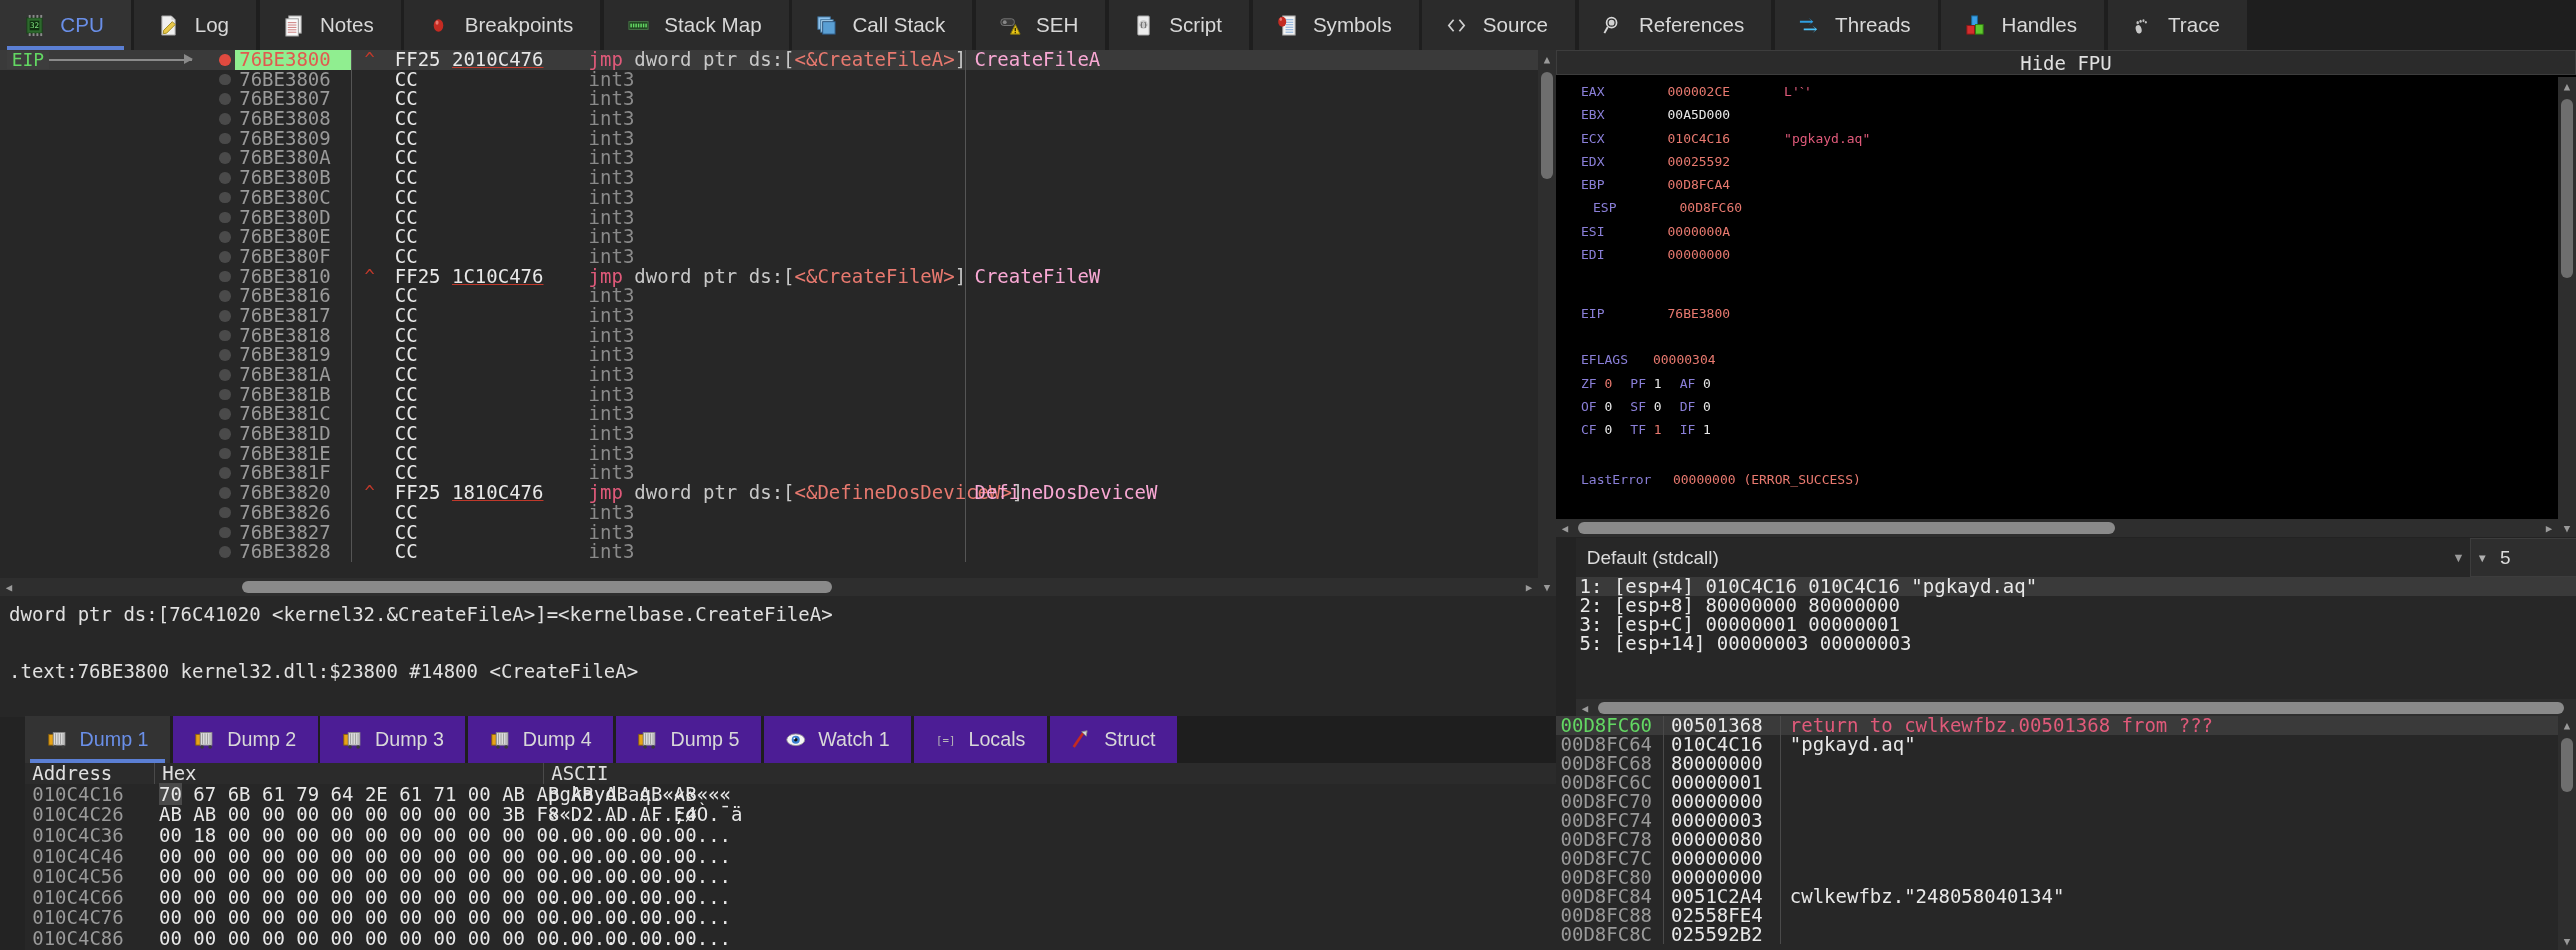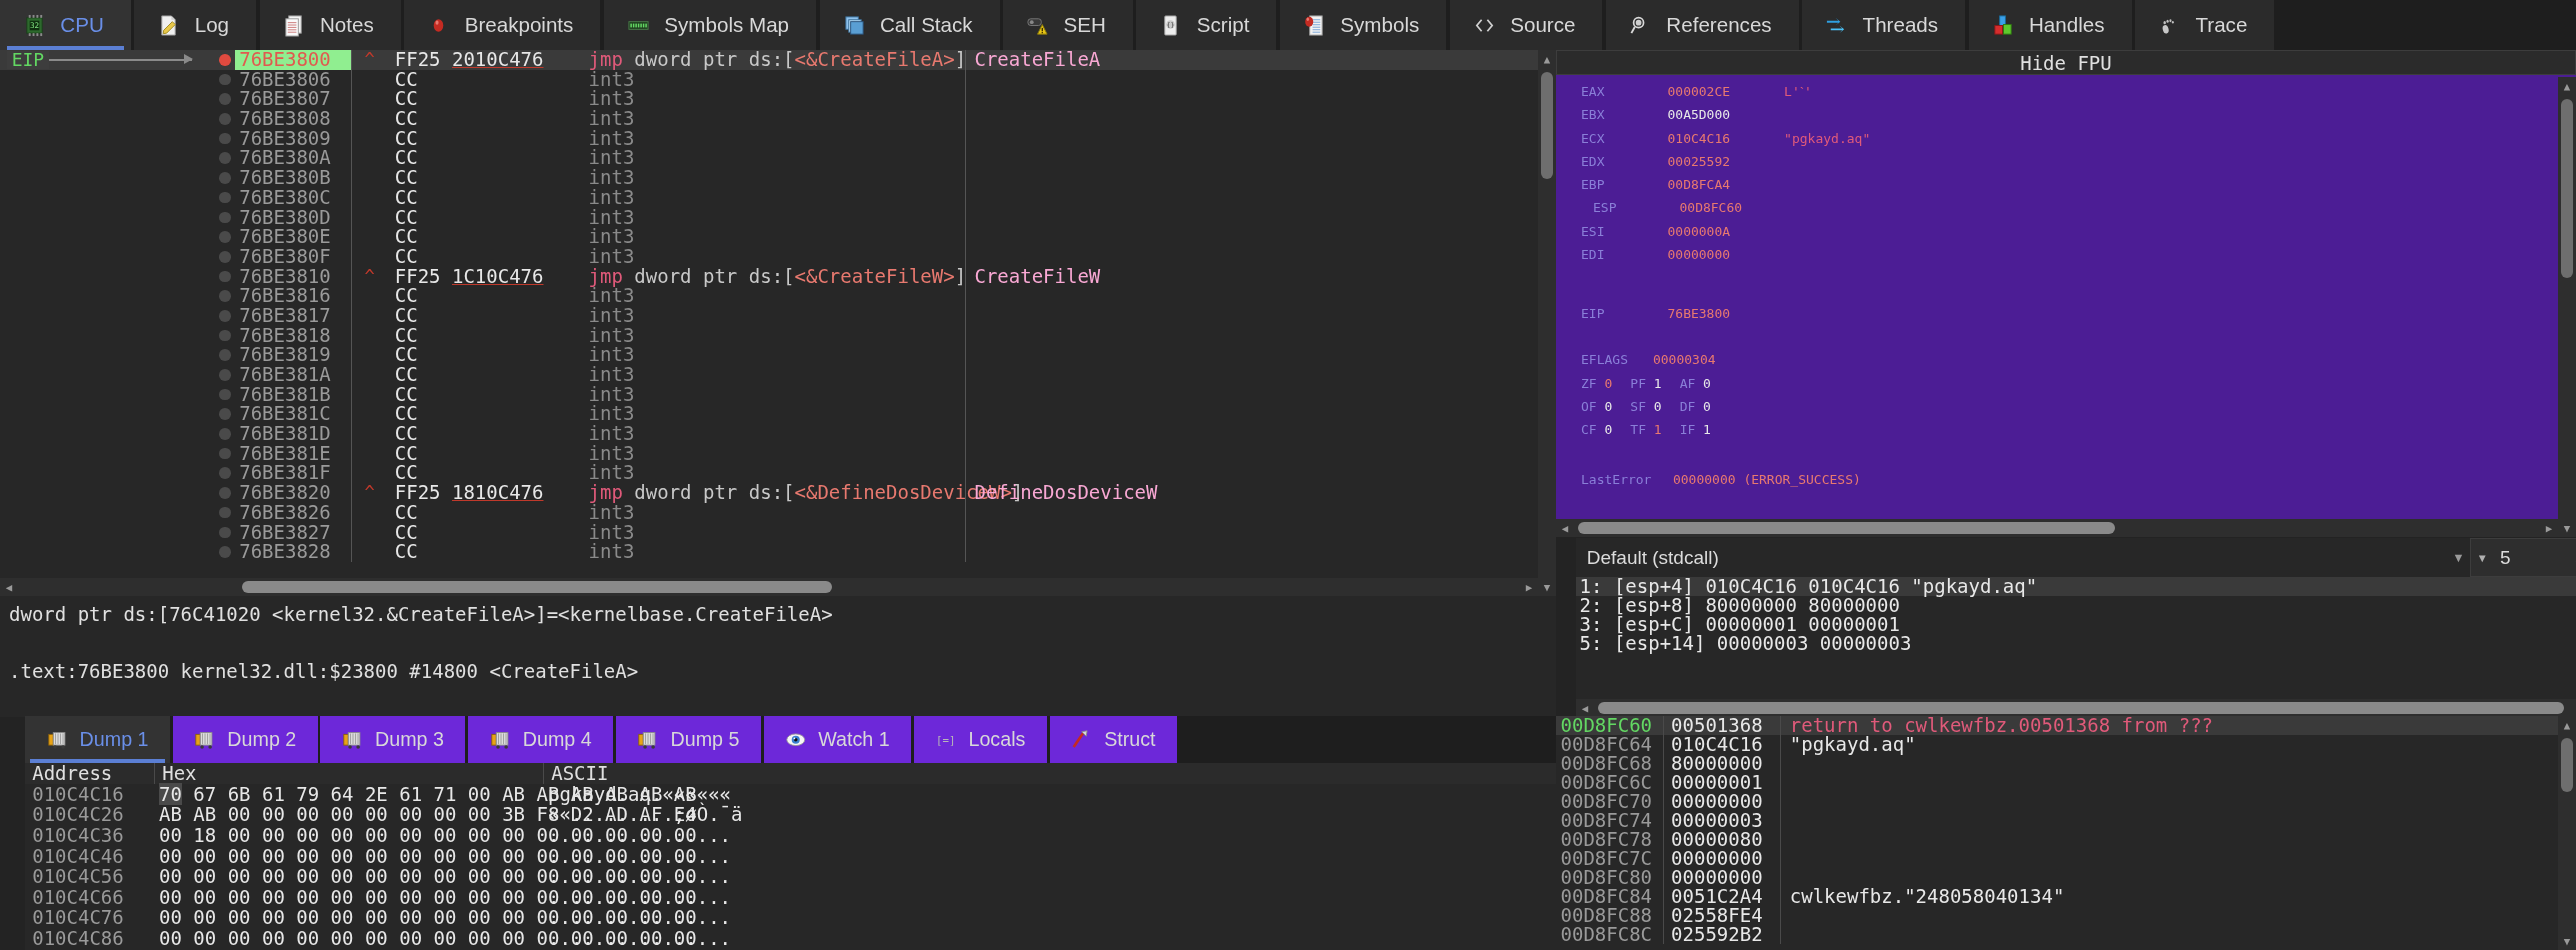--- a/index.html
+++ b/index.html
@@ -106,40 +106,40 @@
 
   
   #infobox { left:0; top:596px; width:1556px; height:121px; background:#272727; }
   .infoline { position:absolute; left:9px; font-size:19px; color:#e0e0e0; white-space:nowrap; }
 
   
   #dumpwrap { left:0; top:716px; width:1556px; height:234px; background:#1e1e1e;margin-left:25px; }
   #dumptabs { position:absolute; left:0; top:0; height:47px; display:flex; }
   .dtab {
     position:relative; display:flex; align-items:center; gap:11.6px;
-    padding:0 21.5px; background:#6d28d9; margin-right:2.7px;
+    padding:0 21.5px; background:#4c1d95; margin-right:2.7px;
     font-family:"Liberation Sans", sans-serif; font-size:19.7px; color:#d8d8d8; white-space:nowrap;
   }
   .dtab.active { background:#333; color:#6a8fe8; }
   .dtab.active::after{content:"";position:absolute;left:5.4px;right:5.4px;bottom:0;height:3.6px;background:#5b7fd4;}
   .dtab .ico { width:21.5px; height:21.5px; flex:none; }
   #dumpbody { position:absolute; left:0; top:47px; right:0; bottom:0; background:#272727; overflow:hidden;}
   .dhead {
     height:20.6px; display:flex; align-items:center; font-size:19px; color:#e0e0e0;
     background:#2b2b2b;
   }
   .dhead .hc { padding-left:7.2px; border-right:0.9px solid #4a4a4a; height:20.6px; line-height:20.6px;}
   .hrow { height:20.6px; display:flex; align-items:center; font-size:19px; white-space:nowrap; }
   .h-addr { width:125px; flex:none; color:#9a9a9a; padding-left:7.2px;}
   .h-hex  { width:389px; flex:none; color:#e8e8e8; padding-left:9px; letter-spacing:0px;}
   .h-asc  { flex:none; color:#e8e8e8; padding-left:9px; }
   .selbyte{ background:#4a4a4a; }
 
   
-  #regs { left:1556px; top:50px; width:1020px; height:487px; background:#4c1d95; }
+  #regs { left:1556px; top:50px; width:1020px; height:487px; background:#000000; }
   #hidefpu {
     position:absolute; left:0; top:0; right:0; height:25px;
     background:#2b2b2b; border:0.9px solid #3d3d3d;
     display:flex; align-items:center; justify-content:center;
     color:#e0e0e0; font-size:19px;
   }
   .rline { position:absolute; font-size:13px; white-space:nowrap; }
   .r-name { color:#8a7fd8; }
   .r-val  { color:#e8796f; }
   .r-val-w{ color:#e8e8e8; }
@@ -232,21 +232,21 @@
       <span class="ico" style="width: 23px; height: 23px; display: inline-block; position: relative;"><svg viewBox="0 0 24 24" width="23" height="23">
           <rect x="2" y="8" width="20" height="8" fill="#1e3d1e" stroke="#4a7a4a"></rect>
           <rect x="3.5" y="10" width="1.6" height="4" fill="#63d863"></rect>
           <rect x="6.1" y="10" width="1.6" height="4" fill="#63d863"></rect>
           <rect x="8.7" y="10" width="1.6" height="4" fill="#63d863"></rect>
           <rect x="11.3" y="10" width="1.6" height="4" fill="#63d863"></rect>
           <rect x="13.9" y="10" width="1.6" height="4" fill="#63d863"></rect>
           <rect x="16.5" y="10" width="1.6" height="4" fill="#63d863"></rect>
           <rect x="19.1" y="10" width="1.6" height="4" fill="#63d863"></rect>
         </svg></span>
-      <span>Symbols Map</span>
+      <span>Stack Map</span>
     </div>
     <div class="tab">
       <span class="ico" style="width: 23px; height: 23px; display: inline-block; position: relative;"><svg viewBox="0 0 24 24" width="23" height="23">
           <rect x="3" y="3" width="13" height="13" fill="#8fc3ee" stroke="#3a6d96"></rect>
           <rect x="6" y="6" width="13" height="13" fill="#b6dcf7" stroke="#3a6d96"></rect>
           <rect x="8" y="8" width="13" height="13" fill="#5a9fd4" stroke="#2a527a"></rect>
         </svg></span>
       <span>Call Stack</span>
     </div>
     <div class="tab">

